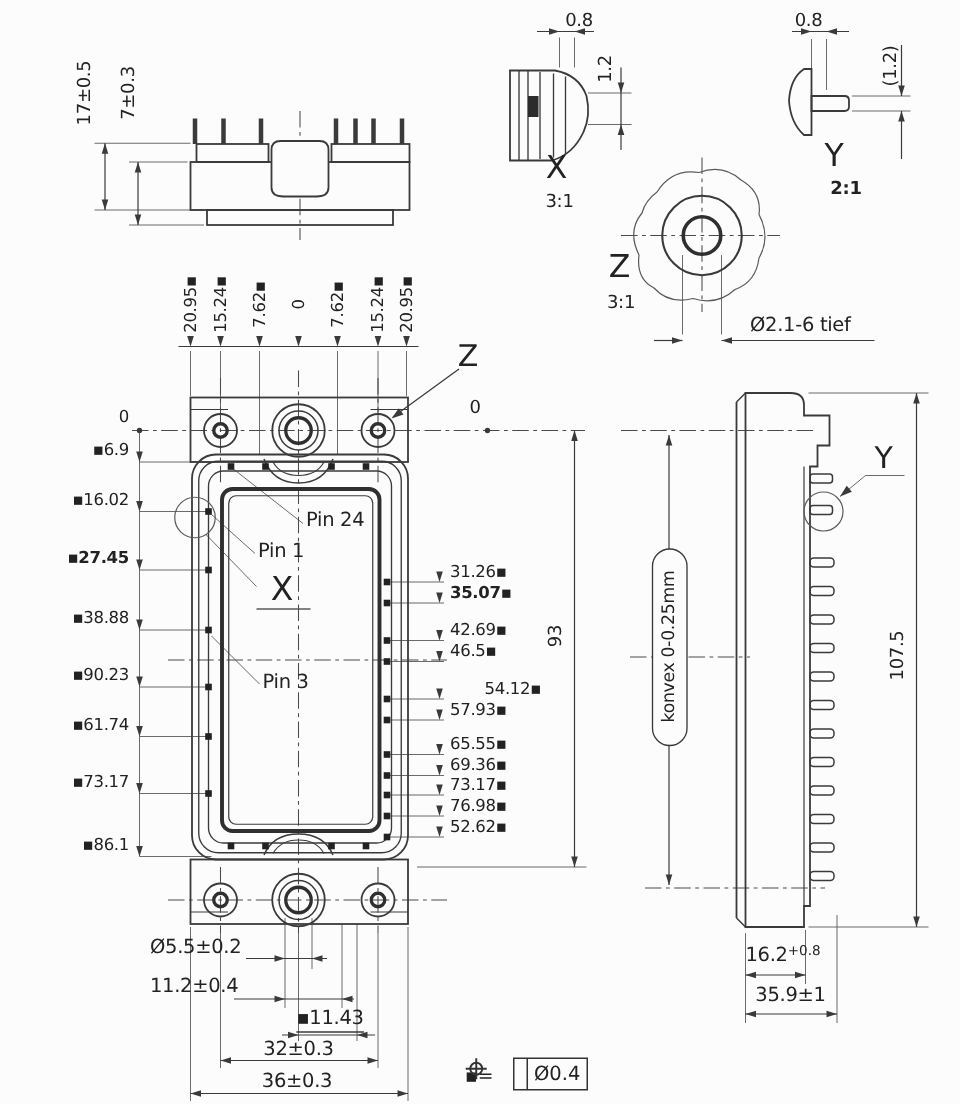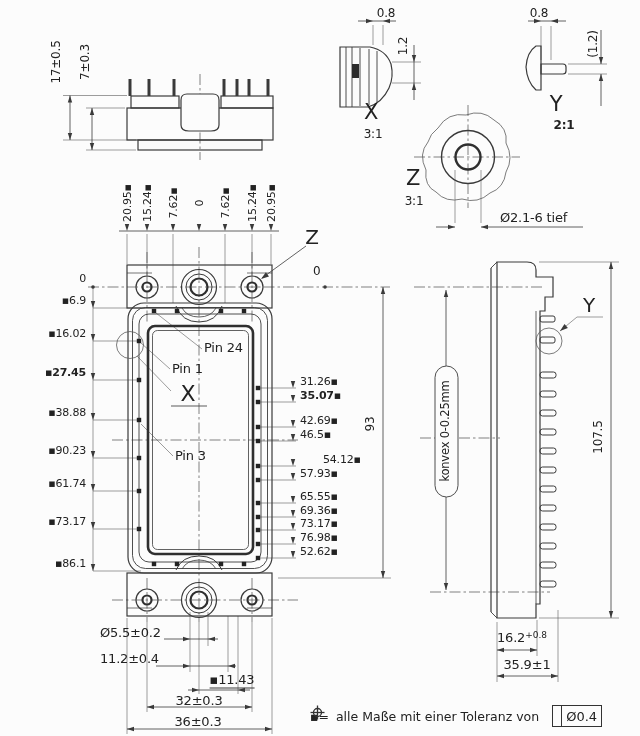--- a/index.html
+++ b/index.html
@@ -394,30 +394,29 @@
 
 <div class="lbl la f12" style="left:313px;top:271px;">0</div>
 <div class="lbl v f12" style="left:370px;top:424px;">93</div>
 
 <div class="lbl v" style="left:446px;top:431px;font-size:11.5px;">konvex 0-0.25mm</div>
 <div class="lbl ca f20" style="left:589px;top:305px;">Y</div>
 <div class="lbl v f12" style="left:598px;top:437px;">107.5</div>
 
 <div class="lbl la f13" style="left:100px;top:632px;">Ø5.5±0.2</div>
 <div class="lbl la f13" style="left:100px;top:658px;">11.2±0.4</div>
-<div class="lbl ca f13" style="left:232px;top:679px;"><span class="und">▪11.43</span></div>
+<div class="lbl ca f13" style="left:220px;top:679px;"><span class="und">▪11.43</span></div>
 <div class="lbl ca f13" style="left:199px;top:700px;">32±0.3</div>
 <div class="lbl ca f13" style="left:198px;top:721px;">36±0.3</div>
 
 <div class="lbl la f13" style="left:497px;top:637px;"><span>16.2</span><span class="sup">+0.8</span></div>
 <div class="lbl ca f13" style="left:527px;top:664px;">35.9±1</div>
 
 <div class="footnote">
   <span>▪=</span>
-  <span>alle Maße mit einer Toleranz von</span>
   <span class="fcf">
     <span class="fcf-cell">
       <svg width="15" height="15" viewBox="0 0 15 15">
             <g stroke="#333" stroke-width="1.3" fill="none">
               <circle cx="7.5" cy="7.5" r="4"></circle>
               <line x1="7.5" y1="0.5" x2="7.5" y2="14.5"></line>
               <line x1="0.5" y1="7.5" x2="14.5" y2="7.5"></line>
             </g>
           </svg>
     </span>

